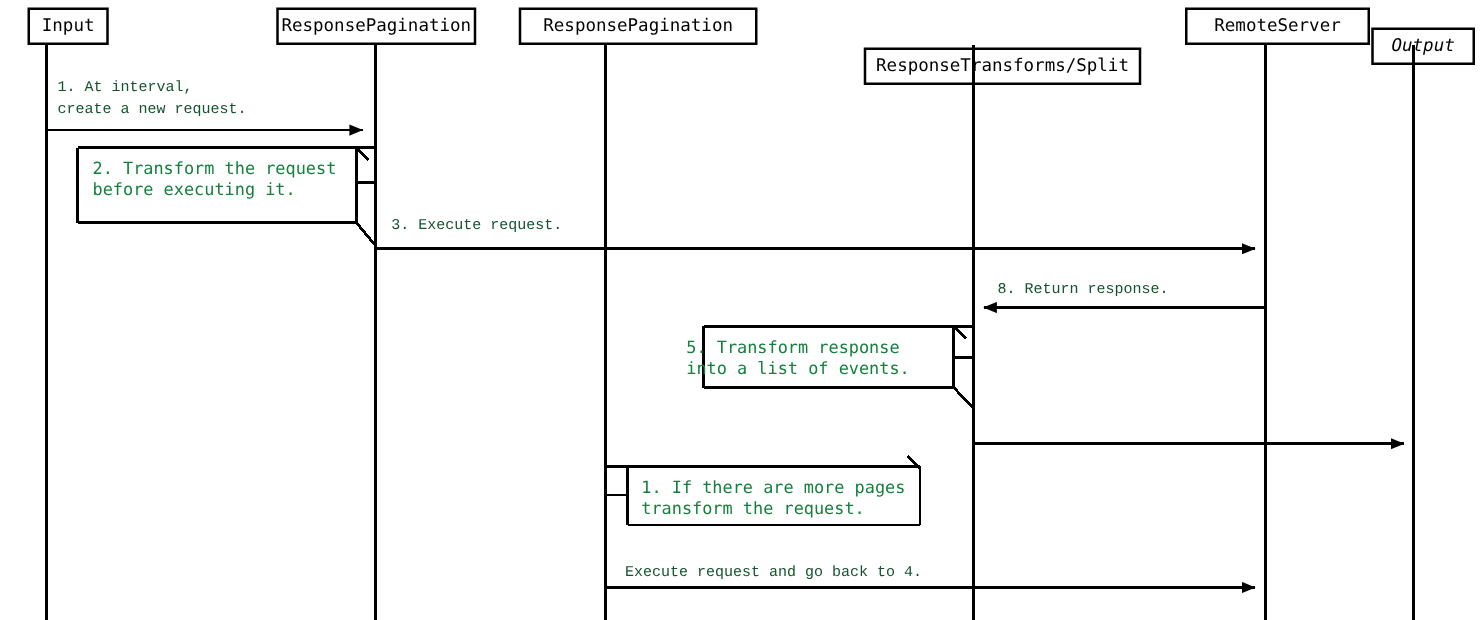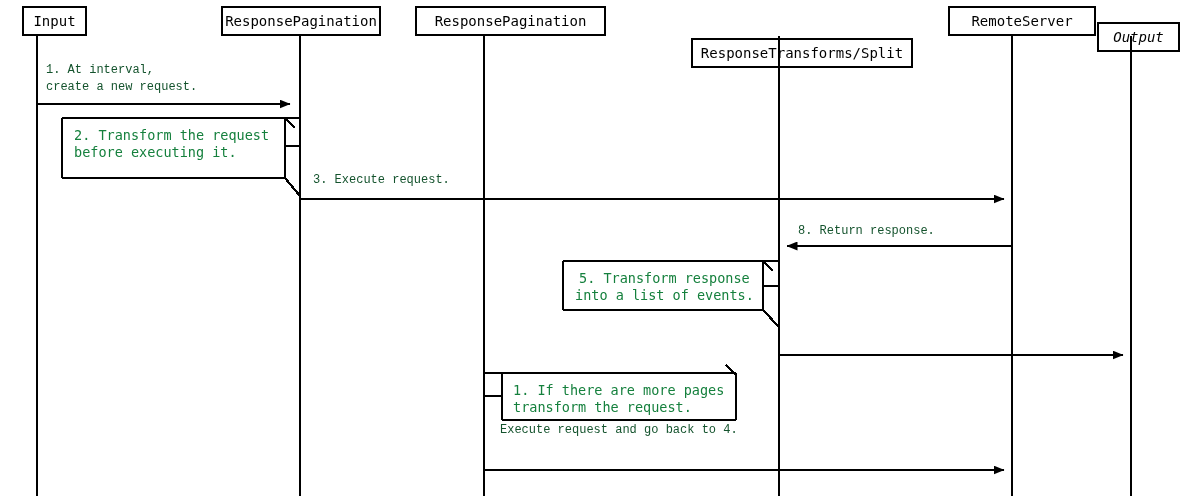--- a/index.html
+++ b/index.html
@@ -155,22 +155,22 @@
   <div class="msg-label" style="left:46px; top:62px;">1. At interval,
 create a new request.</div>
 
   <div class="note-text" style="left:74px; top:127px;">2. Transform the request
 before executing it.</div>
 
   <div class="msg-label" style="left:313px; top:172px;">3. Execute request.</div>
 
   <div class="msg-label" style="left:798px; top:223px;">8. Return response.</div>
 
-  <div class="note-text" style="left:575px; top:270px;text-align:center;">5. Transform response
+  <div class="note-text" style="left:549px; top:270px;">5. Transform response
 into a list of events.</div>
 
 
   <div class="note-text" style="left:513px; top:382px;">1. If there are more pages
 transform the request.</div>
 
-  <div class="msg-label" style="left:500px; top:422px;">Execute request and go back to 4.</div>
+  <div class="msg-label" style="left:500px; top:450px;">Execute request and go back to 4.</div>
 
 </div>
 
 </body></html>

